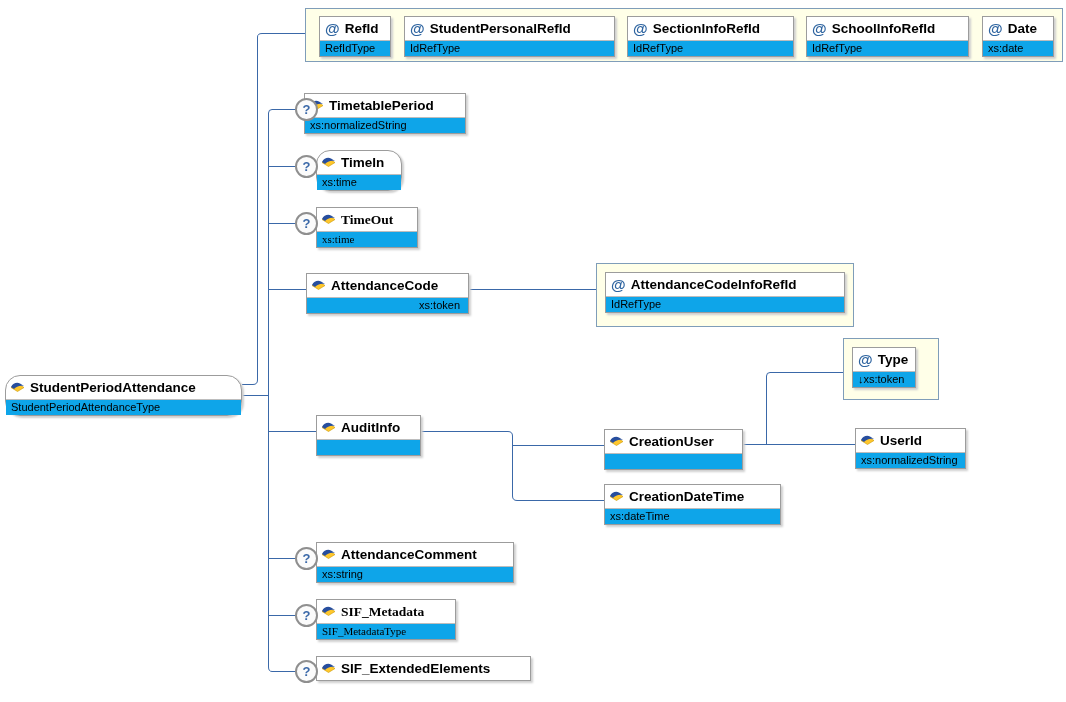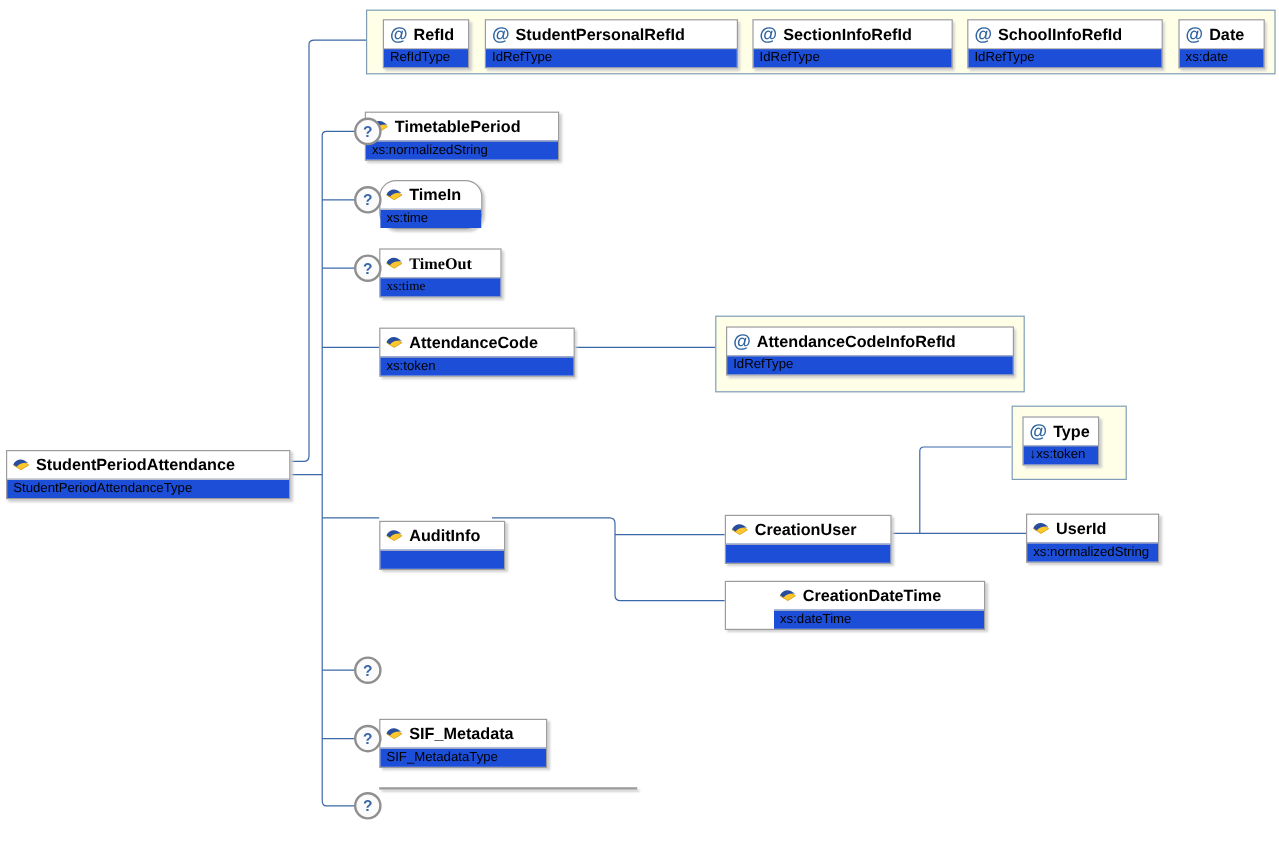--- a/index.html
+++ b/index.html
@@ -4,21 +4,21 @@
 <style>
   html,body{margin:0;padding:0;background:#fff;}
   #canvas{position:relative;width:1066px;height:702px;background:#fff;overflow:hidden;
           font-family:"Liberation Sans","DejaVu Sans",sans-serif;}
   svg.wires{position:absolute;left:0;top:0;z-index:1;}
   .container{position:absolute;background:#FFFFE8;border:1px solid #7F9DB9;z-index:1;}
   .node{position:absolute;background:#fff;border:1px solid #9C9C9C;
         box-shadow:2px 2px 2px #CFCFCF;z-index:2;}
   .node .title{display:flex;align-items:center;gap:5px;padding:3px 8px 3px 5px;height:17px;
         font-size:13.5px;font-weight:bold;color:#000;white-space:nowrap;line-height:17px;}
-  .node .typerow{background:#1d4ed8;border-top:1px solid #BDBDBD;height:13px;line-height:13px;
+  .node .typerow{background:#0ea5e9;border-top:1px solid #BDBDBD;height:13px;line-height:13px;
         padding:1px 8px 1px 5px;font-size:11px;color:#000;white-space:nowrap;}
   .at{color:#2E64A0;font-weight:bold;font-size:15px;line-height:15px;}
   .el-icon{display:inline-flex;width:14px;height:12px;flex:0 0 auto;}
   .opt{position:absolute;width:19px;height:19px;border:2px solid #8F8F8F;border-radius:50%;
        background:#FBFBFB;color:#3A68A8;font-size:13px;font-weight:bold;
        display:flex;align-items:center;justify-content:center;z-index:3;}
 </style>
 </head>
 <body>
 
@@ -74,21 +74,21 @@
     </div>
     <div class="node" style="left:676px;top:7px;width:70px;">
       <div class="title">
           <span class="at">@</span>
           <span>Date</span>
         </div>
       <div class="typerow">xs:date</div>
     </div>
   </div>
 
-  <div class="node" style="left:5px;top:375px;width:235px;">
+  <div class="node" style="left:5px;top:375px;width:235px;border-radius:15px;">
     <div class="title">
       <span class="el-icon">
         <svg viewBox="0 0 13 11" width="13" height="11">
             <polygon points="0,5.5 6.5,1.5 13,5.5 6.5,9.5" fill="#FFC72C" stroke="#C99700" stroke-width="0.6"></polygon>
             <path d="M0,5 C2,1 6,0 9,1.5 L13,4 C9,3 5,4.5 3,7 Z" fill="#274E9E"></path>
           </svg>
       </span>
       <span>StudentPeriodAttendance</span>
     </div>
     <div class="typerow">StudentPeriodAttendanceType</div>
@@ -123,57 +123,78 @@
         <span class="el-icon">
           <svg viewBox="0 0 13 11" width="13" height="11">
             <polygon points="0,5.5 6.5,1.5 13,5.5 6.5,9.5" fill="#FFC72C" stroke="#C99700" stroke-width="0.6"></polygon>
             <path d="M0,5 C2,1 6,0 9,1.5 L13,4 C9,3 5,4.5 3,7 Z" fill="#274E9E"></path>
           </svg>
         </span>
         <span>TimeOut</span>
       </div>
     <div class="typerow">xs:time</div>
   </div>
-  <div class="node" style="left:316px;top:273px;width:161px;">
+  <div class="node" style="left:306px;top:273px;width:161px;text-align:right;">
     <div class="title">
         <span class="el-icon">
           <svg viewBox="0 0 13 11" width="13" height="11">
             <polygon points="0,5.5 6.5,1.5 13,5.5 6.5,9.5" fill="#FFC72C" stroke="#C99700" stroke-width="0.6"></polygon>
             <path d="M0,5 C2,1 6,0 9,1.5 L13,4 C9,3 5,4.5 3,7 Z" fill="#274E9E"></path>
           </svg>
         </span>
         <span>AttendanceCode</span>
       </div>
     <div class="typerow">xs:token</div>
   </div>
-  <div class="node" style="left:316px;top:434px;width:103px;">
+  <div class="node" style="left:316px;top:415px;width:103px;">
     <div class="title">
         <span class="el-icon">
           <svg viewBox="0 0 13 11" width="13" height="11">
             <polygon points="0,5.5 6.5,1.5 13,5.5 6.5,9.5" fill="#FFC72C" stroke="#C99700" stroke-width="0.6"></polygon>
             <path d="M0,5 C2,1 6,0 9,1.5 L13,4 C9,3 5,4.5 3,7 Z" fill="#274E9E"></path>
           </svg>
         </span>
         <span>AuditInfo</span>
       </div>
     <div class="typerow"></div>
   </div>
-  <div class="node" style="left:316px;top:599px;width:138px;">
+  <div class="node" style="left:316px;top:542px;width:196px;">
+    <div class="title">
+        <span class="el-icon">
+          <svg viewBox="0 0 13 11" width="13" height="11">
+            <polygon points="0,5.5 6.5,1.5 13,5.5 6.5,9.5" fill="#FFC72C" stroke="#C99700" stroke-width="0.6"></polygon>
+            <path d="M0,5 C2,1 6,0 9,1.5 L13,4 C9,3 5,4.5 3,7 Z" fill="#274E9E"></path>
+          </svg>
+        </span>
+        <span>AttendanceComment</span>
+      </div>
+    <div class="typerow">xs:string</div>
+  </div>
+  <div class="node" style="left:316px;top:599px;width:138px;font-family:Liberation Serif, serif;">
     <div class="title">
         <span class="el-icon">
           <svg viewBox="0 0 13 11" width="13" height="11">
             <polygon points="0,5.5 6.5,1.5 13,5.5 6.5,9.5" fill="#FFC72C" stroke="#C99700" stroke-width="0.6"></polygon>
             <path d="M0,5 C2,1 6,0 9,1.5 L13,4 C9,3 5,4.5 3,7 Z" fill="#274E9E"></path>
           </svg>
         </span>
         <span>SIF_Metadata</span>
       </div>
     <div class="typerow">SIF_MetadataType</div>
   </div>
   <div class="node" style="left:316px;top:656px;width:213px;">
+    <div class="title">
+        <span class="el-icon">
+          <svg viewBox="0 0 13 11" width="13" height="11">
+            <polygon points="0,5.5 6.5,1.5 13,5.5 6.5,9.5" fill="#FFC72C" stroke="#C99700" stroke-width="0.6"></polygon>
+            <path d="M0,5 C2,1 6,0 9,1.5 L13,4 C9,3 5,4.5 3,7 Z" fill="#274E9E"></path>
+          </svg>
+        </span>
+        <span>SIF_ExtendedElements</span>
+      </div>
   </div>
 
   <div class="container" style="left:596px;top:263px;width:256px;height:62px;">
     <div class="node" style="left:8px;top:8px;width:238px;">
       <div class="title">
           <span class="at">@</span>
           <span>AttendanceCodeInfoRefId</span>
         </div>
       <div class="typerow">IdRefType</div>
     </div>
@@ -184,21 +205,21 @@
         <span class="el-icon">
           <svg viewBox="0 0 13 11" width="13" height="11">
             <polygon points="0,5.5 6.5,1.5 13,5.5 6.5,9.5" fill="#FFC72C" stroke="#C99700" stroke-width="0.6"></polygon>
             <path d="M0,5 C2,1 6,0 9,1.5 L13,4 C9,3 5,4.5 3,7 Z" fill="#274E9E"></path>
           </svg>
         </span>
         <span>CreationUser</span>
       </div>
     <div class="typerow"></div>
   </div>
-  <div class="node" style="left:604px;top:484px;width:175px;padding-left:40px;">
+  <div class="node" style="left:604px;top:484px;width:175px;">
     <div class="title">
         <span class="el-icon">
           <svg viewBox="0 0 13 11" width="13" height="11">
             <polygon points="0,5.5 6.5,1.5 13,5.5 6.5,9.5" fill="#FFC72C" stroke="#C99700" stroke-width="0.6"></polygon>
             <path d="M0,5 C2,1 6,0 9,1.5 L13,4 C9,3 5,4.5 3,7 Z" fill="#274E9E"></path>
           </svg>
         </span>
         <span>CreationDateTime</span>
       </div>
     <div class="typerow">xs:dateTime</div>

